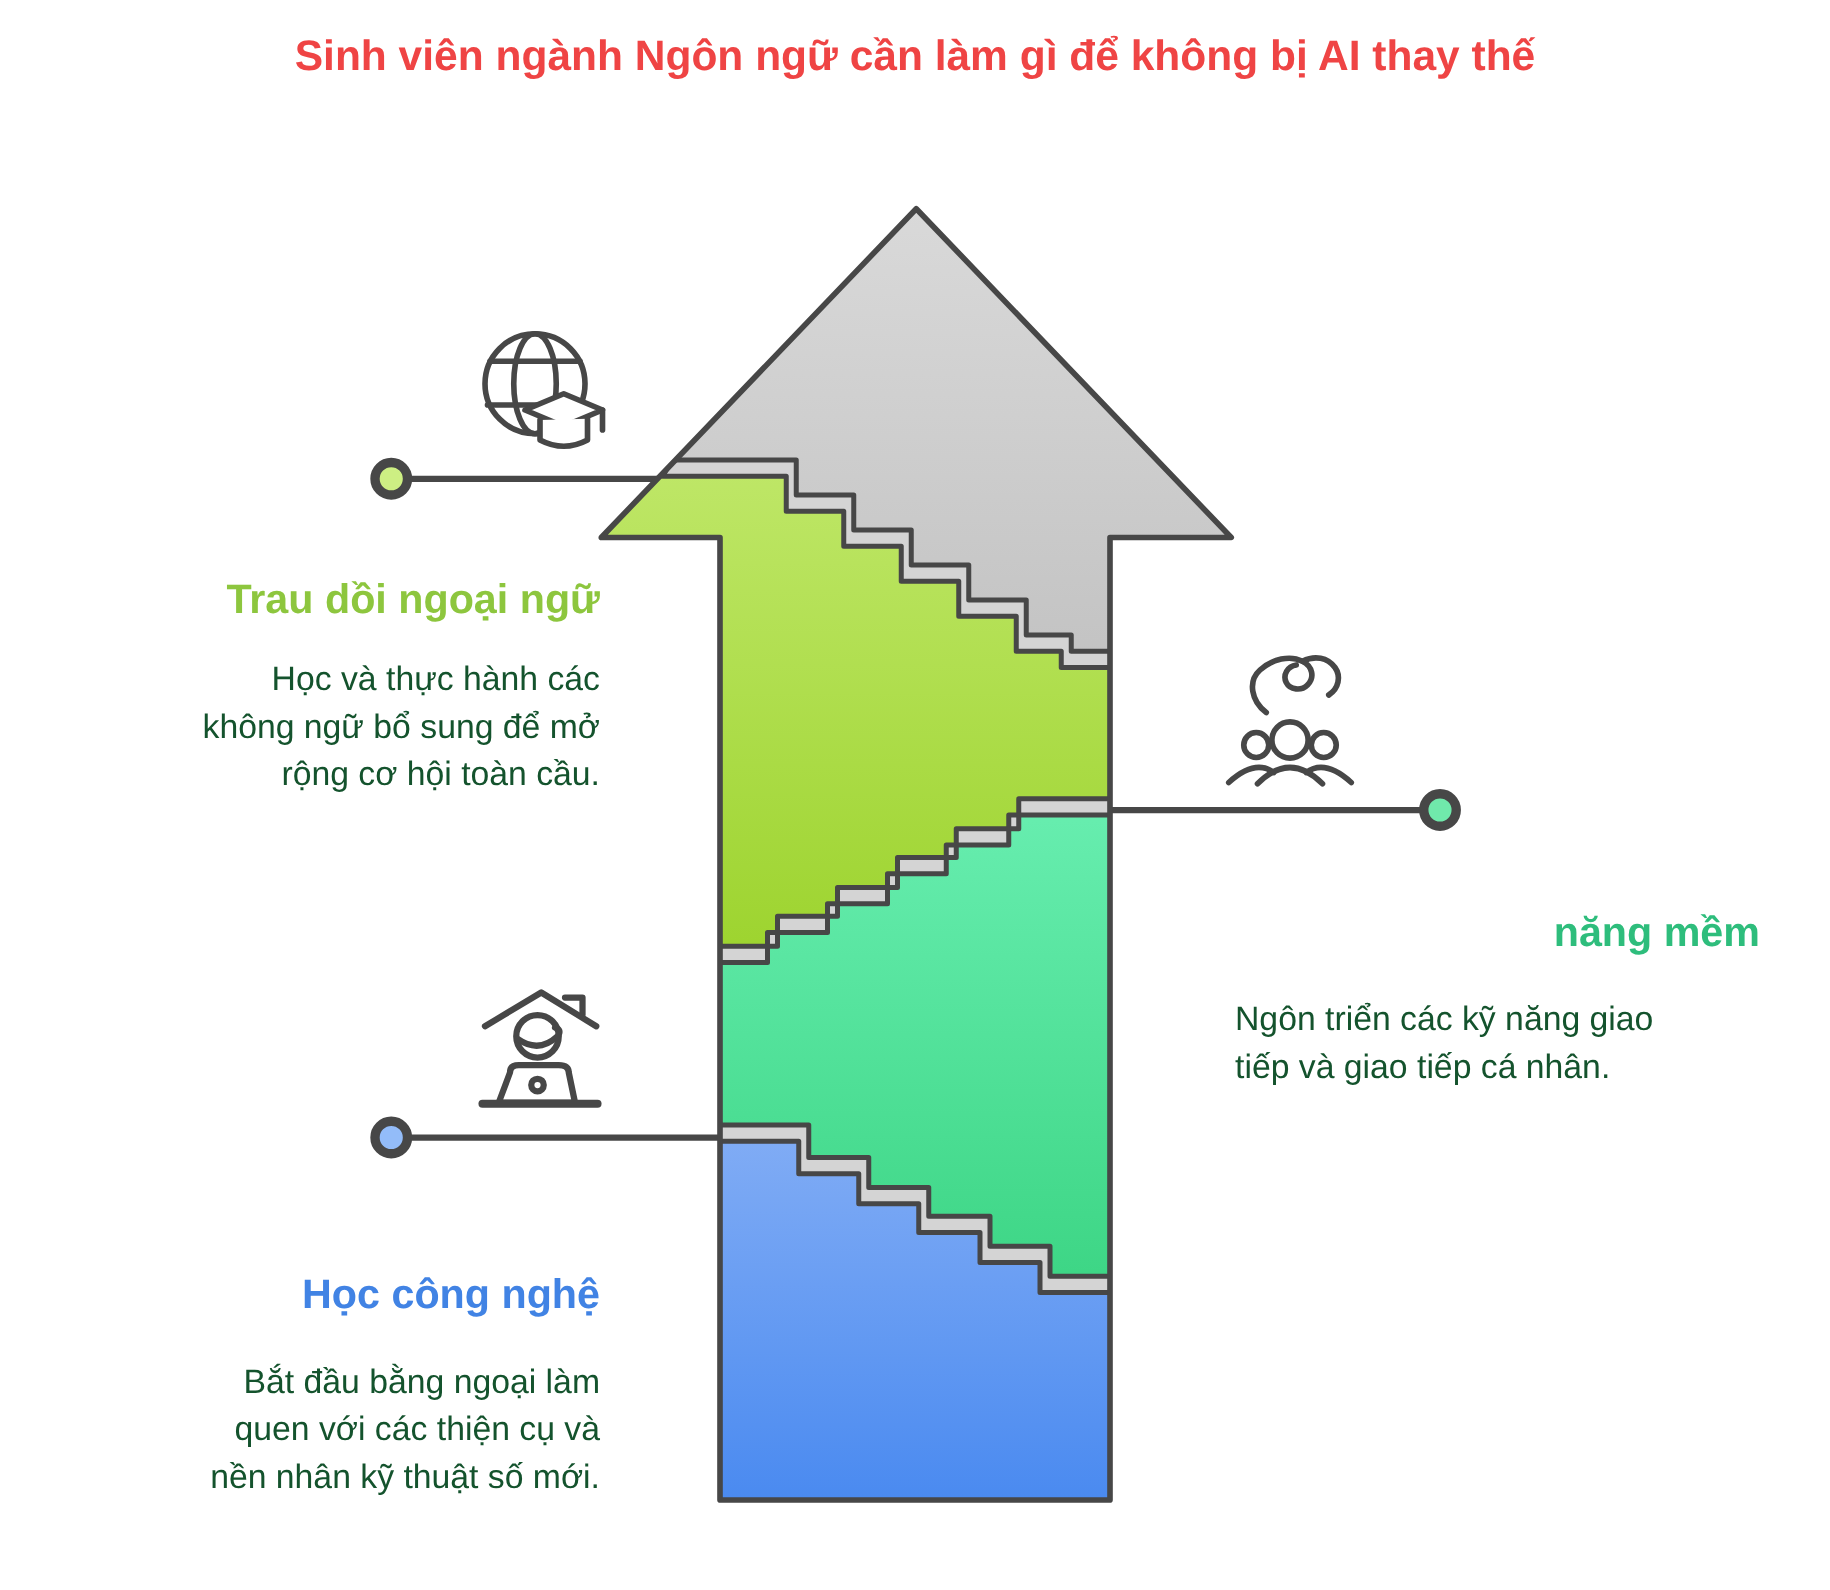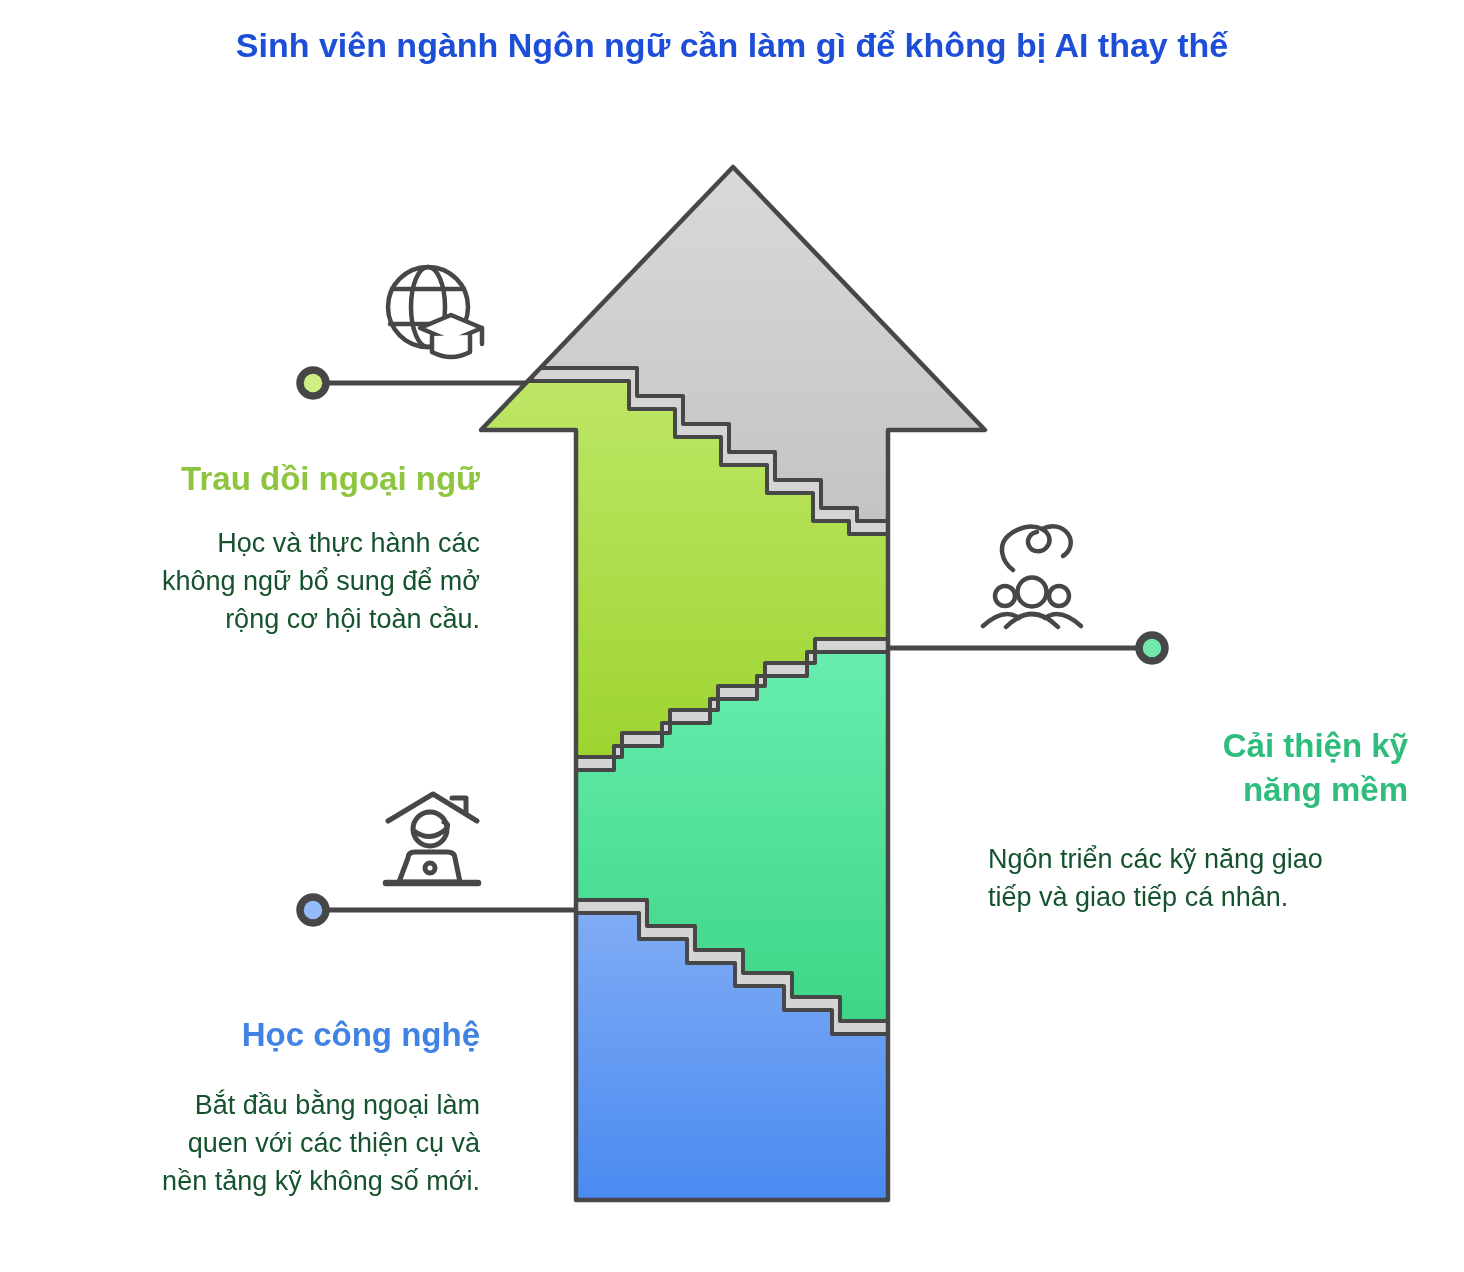--- a/index.html
+++ b/index.html
@@ -3,21 +3,21 @@
 <meta charset="utf-8">
 <style>
   html,body{margin:0;padding:0;background:#ffffff;}
   #stage{
     position:relative;width:1464px;height:1272px;overflow:hidden;background:#ffffff;
     font-family:"Liberation Sans","DejaVu Sans",sans-serif;
   }
   #diagram-svg{position:absolute;left:0;top:0;}
   .main-title{
     position:absolute;top:26px;left:0;width:100%;text-align:center;
-    font-size:34px;font-weight:bold;color:#1d4ed8;letter-spacing:0px;
+    font-size:34px;font-weight:bold;color:#ef4444;letter-spacing:0px;
   }
   .callout{position:absolute;}
   .callout .c-title{font-weight:bold;font-size:33px;line-height:42px;text-align:right;}
   .callout .c-desc{font-size:27px;line-height:38px;color:#14532d;}
   .callout.right-align{text-align:right;}
   .callout.left-align{text-align:left;}
   #callout-language{top:458px;right:984px;width:420px;}
   #callout-language .c-title{color:#8dc63e;margin-bottom:24px;}
   #callout-softskills{top:724px;left:988px;width:420px;}
   #callout-softskills .c-title{color:#2ebd7c;line-height:44px;margin-bottom:28px;}
@@ -111,31 +111,30 @@
     <div class="c-title">Trau dồi ngoại ngữ</div>
     <div class="c-desc">
       <div>Học và thực hành các</div>
       <div>không ngữ bổ sung để mở</div>
       <div>rộng cơ hội toàn cầu.</div>
     </div>
   </div>
 
   <div class="callout left-align" id="callout-softskills">
     <div class="c-title">
-      <div>Cải thiện kỹ</div>
       <div>năng mềm</div>
     </div>
     <div class="c-desc">
       <div>Ngôn triển các kỹ năng giao</div>
       <div>tiếp và giao tiếp cá nhân.</div>
     </div>
   </div>
 
   <div class="callout right-align" id="callout-technology">
     <div class="c-title">Học công nghệ</div>
     <div class="c-desc">
       <div>Bắt đầu bằng ngoại làm</div>
       <div>quen với các thiện cụ và</div>
-      <div>nền tảng kỹ không số mới.</div>
+      <div>nền nhân kỹ thuật số mới.</div>
     </div>
   </div>
 
 </div>
 
 </body></html>

